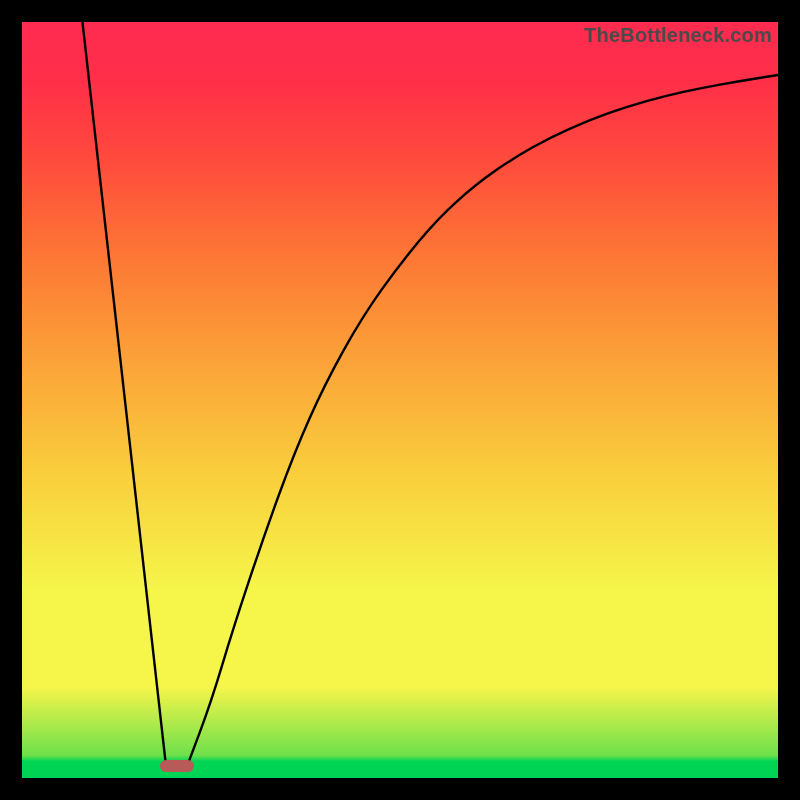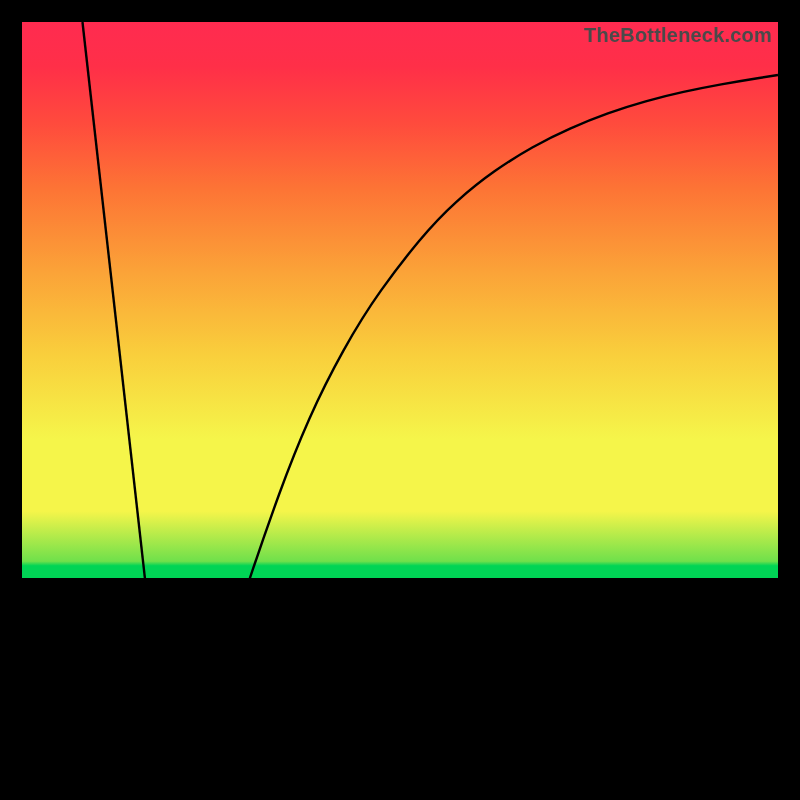--- a/index.html
+++ b/index.html
@@ -15,21 +15,21 @@
     width: 800px;
     height: 800px;
     background: #000;
     box-sizing: border-box;
   }
   .plot {
     position: absolute;
     left: 22px;
     top: 22px;
     width: 756px;
-    height: 556px;
+    height: 756px;
     overflow: hidden;
   }
   .gradient {
     position: absolute;
     left: 0; top: 0; right: 0; bottom: 0;
     background: linear-gradient(
       to top,
       #00d455 0%,
       #00d455 2.2%,
       #6fe04b 3%,

